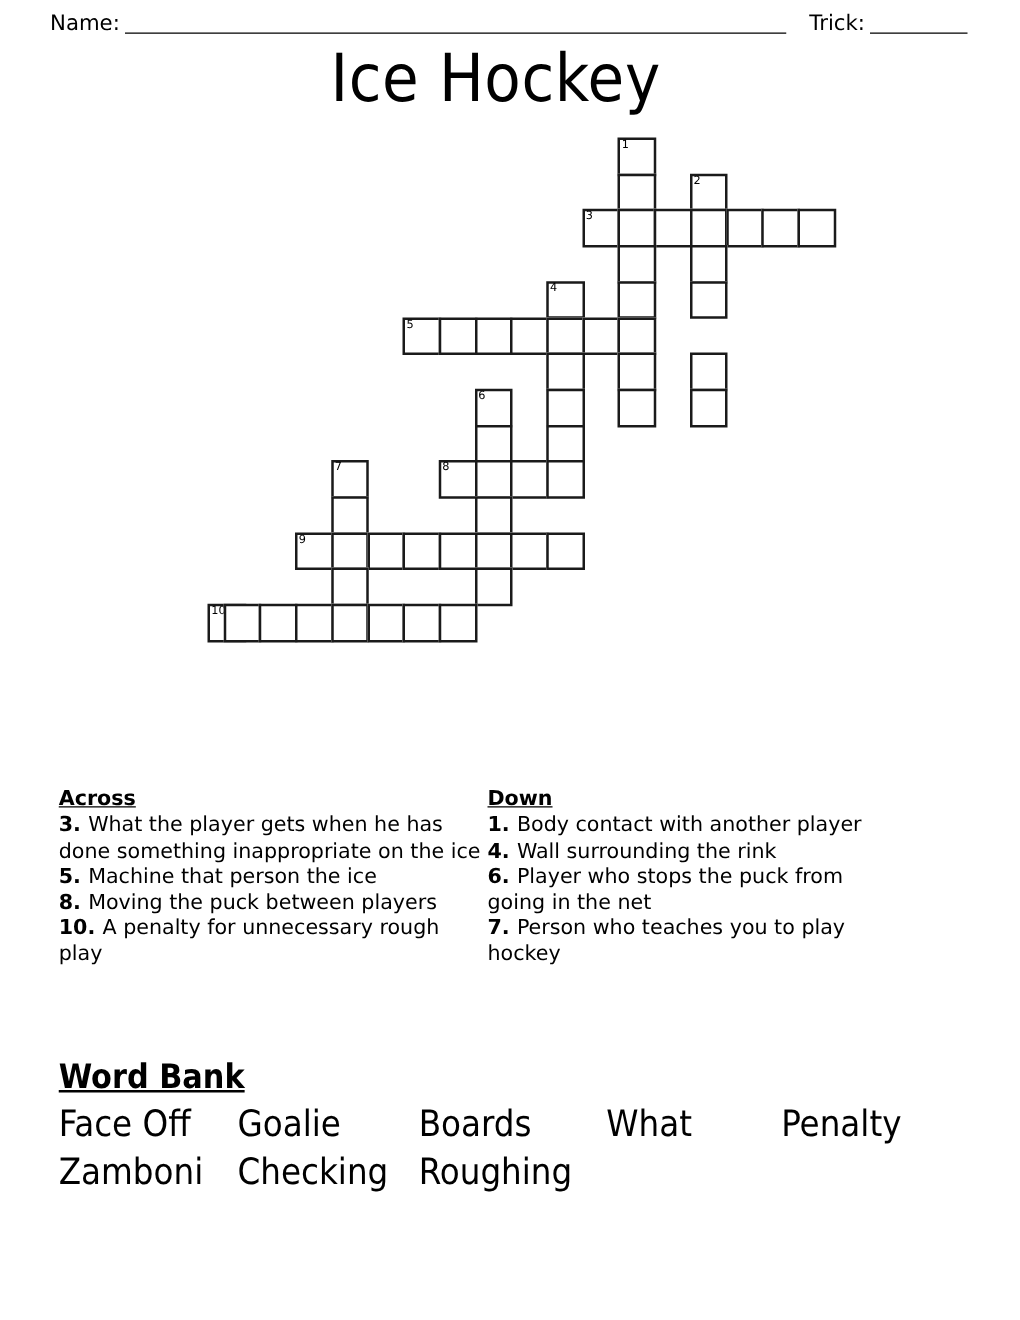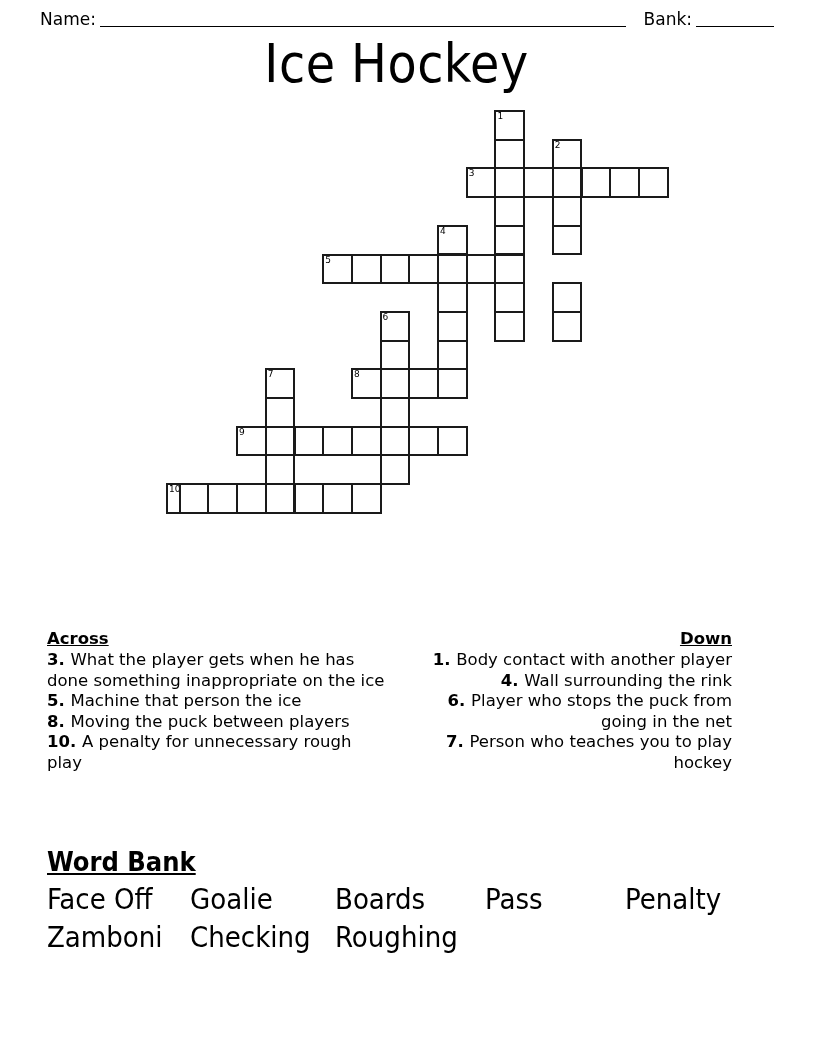--- a/index.html
+++ b/index.html
@@ -88,21 +88,21 @@
     width: 816px;
     height: 205px;
   }
   .clue-col {
     position: absolute;
     top: 0;
     font-size: 16.5px;
     line-height: 20.5px;
   }
   .clue-col.across { left: 47px; width: 340px; }
-  .clue-col.down   { left: 402px; width: 330px; text-align: right; }
+  .clue-col.down   { left: 390px; width: 330px; }
   .clue-head {
     font-weight: bold;
     text-decoration: underline;
     font-size: 16.5px;
     line-height: 21px;
     margin-bottom: 1px;
     display: inline-block;
   }
   .clue-item {
     margin: 0;
@@ -137,21 +137,21 @@
   }
   .wb-word { white-space: nowrap; }
 </style>
 </head>
 <body>
 
 <div class="header-line">
   <span class="hdr-label">Name:</span>
   <span class="hdr-rule name"></span>
   <span class="hdr-gap"></span>
-  <span class="hdr-label">Bank:</span>
+  <span class="hdr-label">Trick:</span>
   <span class="hdr-rule date"></span>
 </div>
 
 <div class="puzzle-title">Ice Hockey</div>
 
 <div id="grid-wrap">
     <div class="xw-cell" style="left: 344.4px; top: 0px;">
       <span class="xw-num">1</span>
     </div>
     <div class="xw-cell" style="left: 344.4px; top: 28.7px;"></div>
@@ -249,19 +249,19 @@
       </div>
   </div>
 </div>
 
 <div class="wordbank">
   <div class="wb-head">Word Bank</div>
   <div class="wb-grid" id="wb-grid">
       <div class="wb-word">Face Off</div>
       <div class="wb-word">Goalie</div>
       <div class="wb-word">Boards</div>
-      <div class="wb-word">Pass</div>
+      <div class="wb-word">What</div>
       <div class="wb-word">Penalty</div>
       <div class="wb-word">Zamboni</div>
       <div class="wb-word">Checking</div>
       <div class="wb-word">Roughing</div>
     </div>
 </div>
 
 </body></html>

